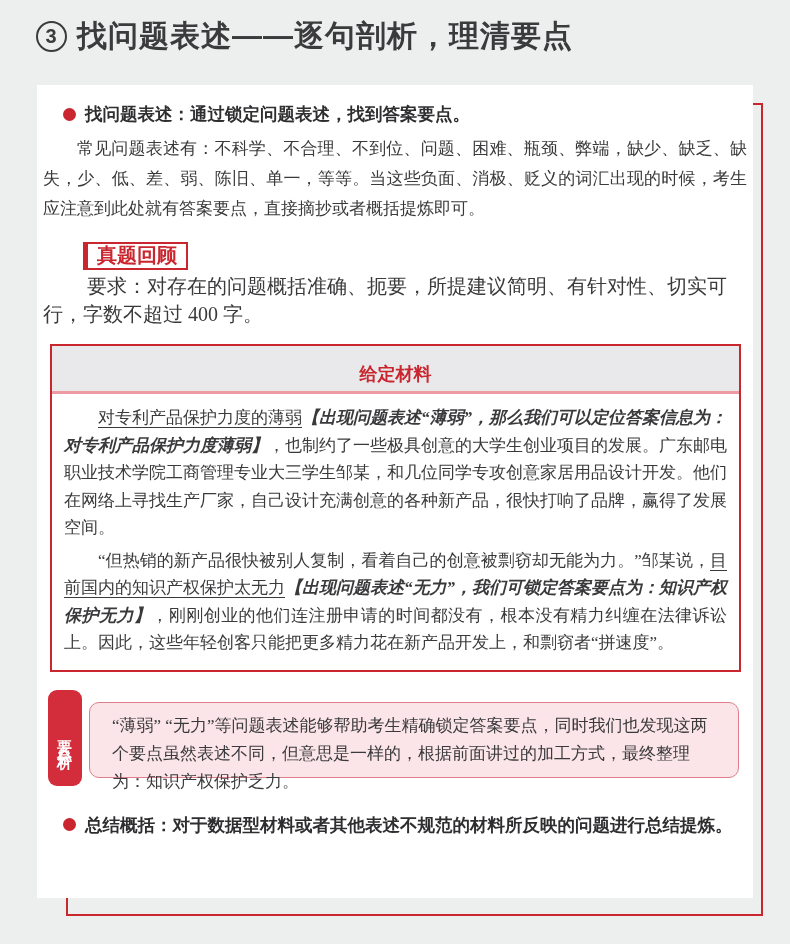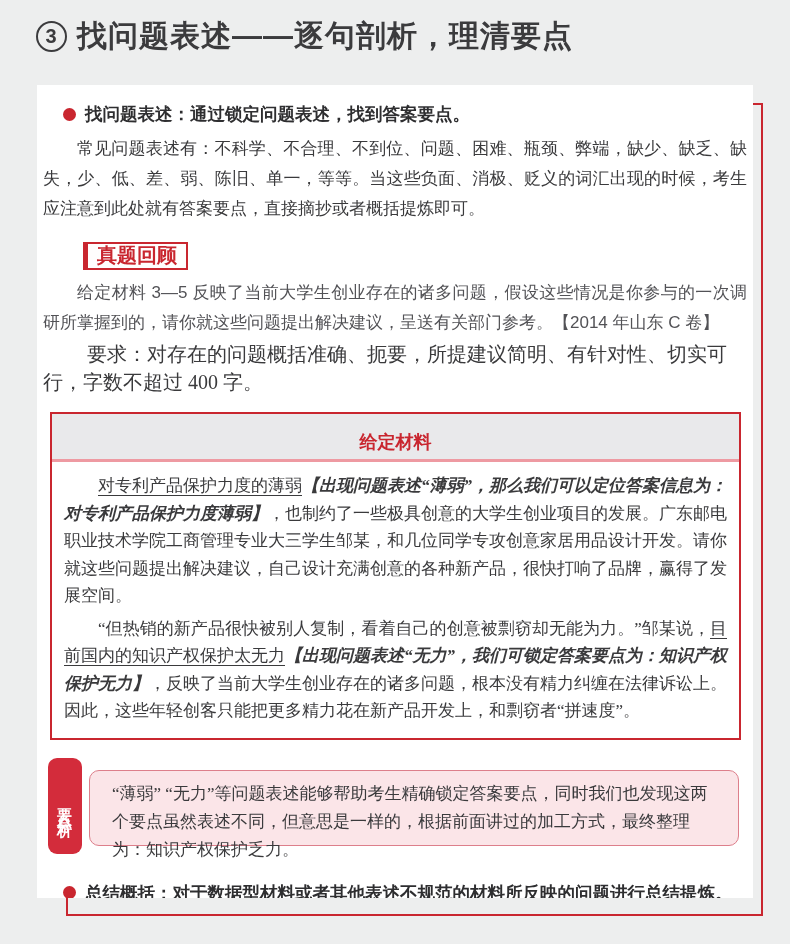--- a/index.html
+++ b/index.html
@@ -105,28 +105,27 @@
 
   <div class="bullet-head">
     <span class="dot"></span>
     <span>找问题表述：通过锁定问题表述，找到答案要点。</span>
   </div>
 
   <p class="song-para">常见问题表述有：不科学、不合理、不到位、问题、困难、瓶颈、弊端，缺少、缺乏、缺失，少、低、差、弱、陈旧、单一，等等。当这些负面、消极、贬义的词汇出现的时候，考生应注意到此处就有答案要点，直接摘抄或者概括提炼即可。</p>
 
   <div class="badge">真题回顾</div>
 
-  <p class="hei-para">给定材料 3—5 反映了当前大学生创业存在的诸多问题，假设这些情况是你参与的一次调研所掌握到的，请你就这些问题提出解决建议，呈送有关部门参考。【2014 年山东 C 卷】</p>
   <p class="kai-para">要求：对存在的问题概括准确、扼要，所提建议简明、有针对性、切实可行，字数不超过 400 字。</p>
 
   <div class="material-box">
     <div class="material-header">给定材料</div>
     <div class="material-body">
-      <p><span class="useg">对专利产品保护力度的薄弱</span><span class="annot">【出现问题表述“薄弱”，那么我们可以定位答案信息为：对专利产品保护力度薄弱】</span><span>，也制约了一些极具创意的大学生创业项目的发展。广东邮电职业技术学院工商管理专业大三学生邹某，和几位同学专攻创意家居用品设计开发。请你就这些问题提出解决建议，自己设计充满创意的各种新产品，很快打响了品牌，赢得了发展空间。</span></p>
-      <p><span>“但热销的新产品很快被别人复制，看着自己的创意被剽窃却无能为力。”邹某说，</span><span class="useg">目前国内的知识产权保护太无力</span><span class="annot">【出现问题表述“无力”，我们可锁定答案要点为：知识产权保护无力】</span><span>，反映了当前大学生创业存在的诸多问题，根本没有精力纠缠在法律诉讼上。因此，这些年轻创客只能把更多精力花在新产品开发上，和剽窃者“拼速度”。</span></p>
+      <p><span class="useg">对专利产品保护力度的薄弱</span><span class="annot">【出现问题表述“薄弱”，那么我们可以定位答案信息为：对专利产品保护力度薄弱】</span><span>，也制约了一些极具创意的大学生创业项目的发展。广东邮电职业技术学院工商管理专业大三学生邹某，和几位同学专攻创意家居用品设计开发。他们在网络上寻找生产厂家，自己设计充满创意的各种新产品，很快打响了品牌，赢得了发展空间。</span></p>
+      <p><span>“但热销的新产品很快被别人复制，看着自己的创意被剽窃却无能为力。”邹某说，</span><span class="useg">目前国内的知识产权保护太无力</span><span class="annot">【出现问题表述“无力”，我们可锁定答案要点为：知识产权保护无力】</span><span>，刚刚创业的他们连注册申请的时间都没有，根本没有精力纠缠在法律诉讼上。因此，这些年轻创客只能把更多精力花在新产品开发上，和剽窃者“拼速度”。</span></p>
     </div>
   </div>
 
   <div class="analysis">
     <div class="tab">
       <span class="tab-text">要点分析</span>
     </div>
     <div class="pink">“薄弱” “无力”等问题表述能够帮助考生精确锁定答案要点，同时我们也发现这两个要点虽然表述不同，但意思是一样的，根据前面讲过的加工方式，最终整理为：知识产权保护乏力。</div>
   </div>
 

